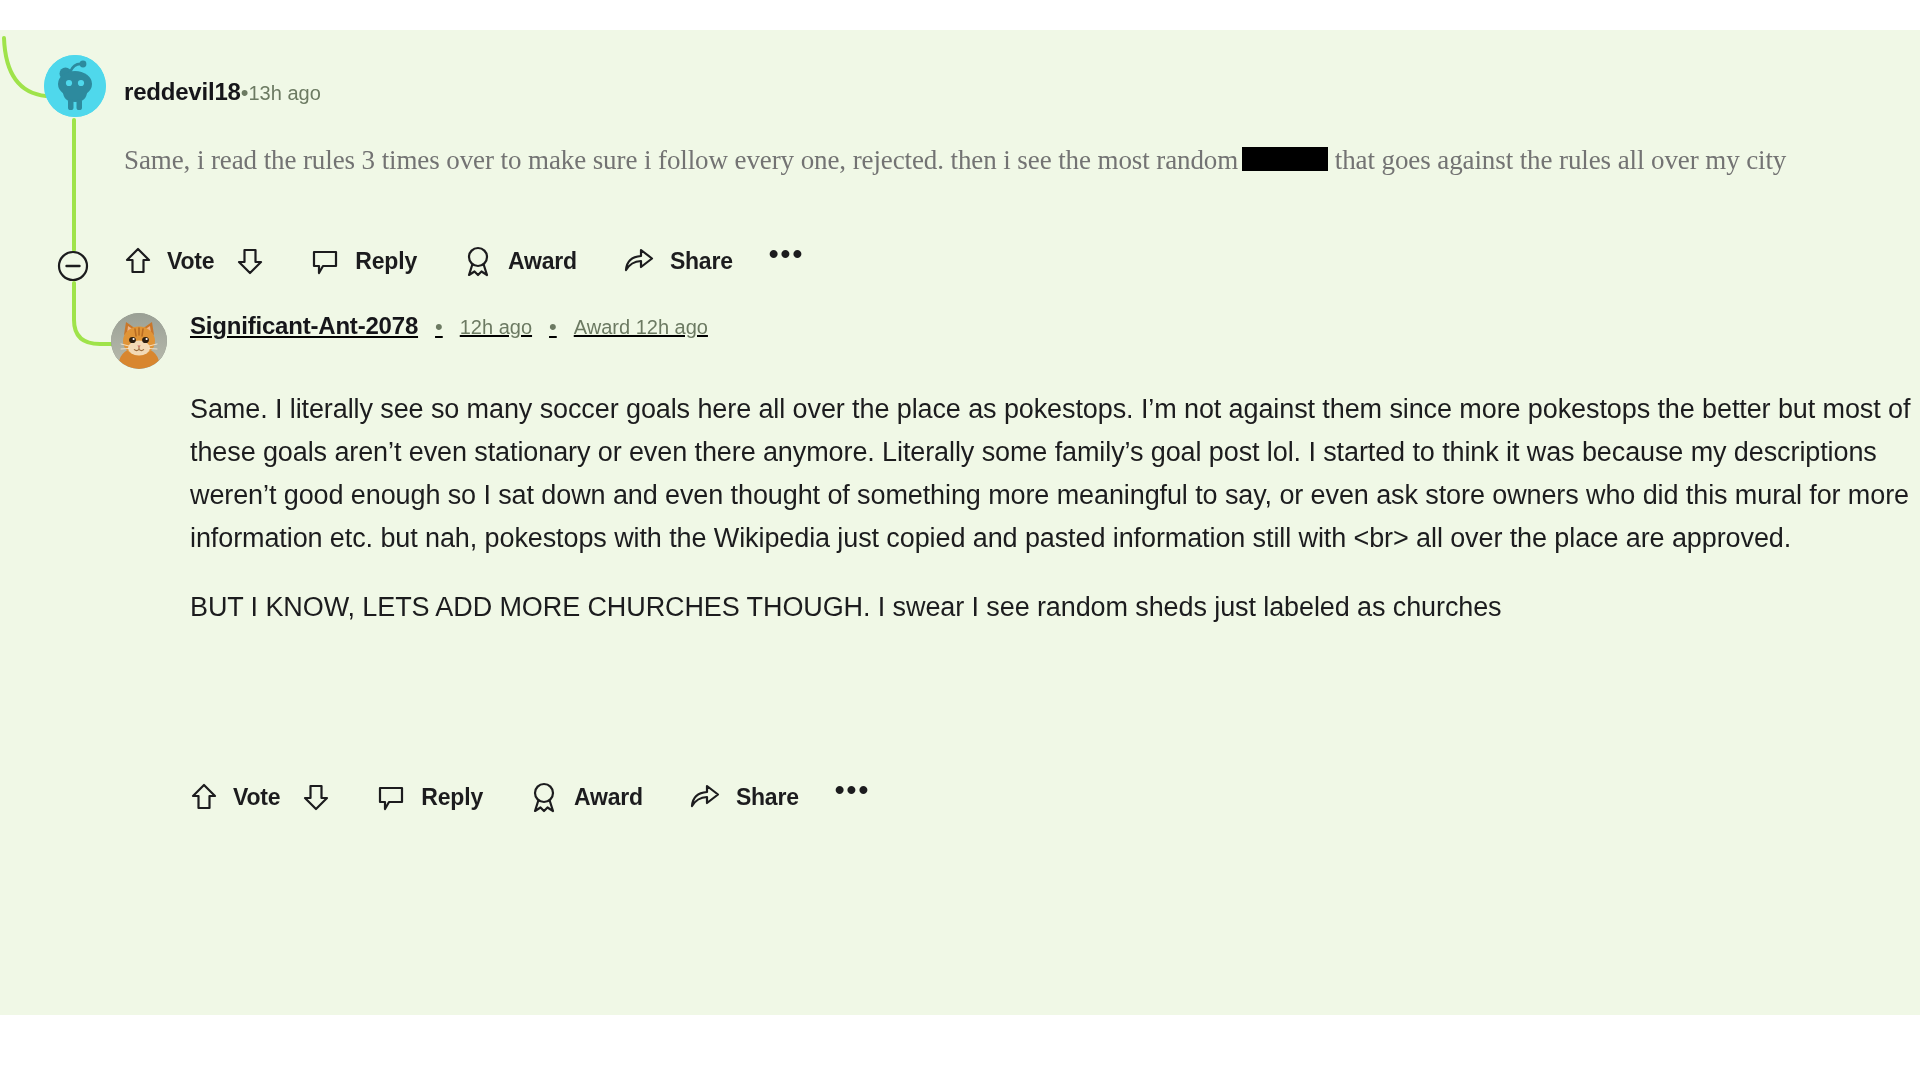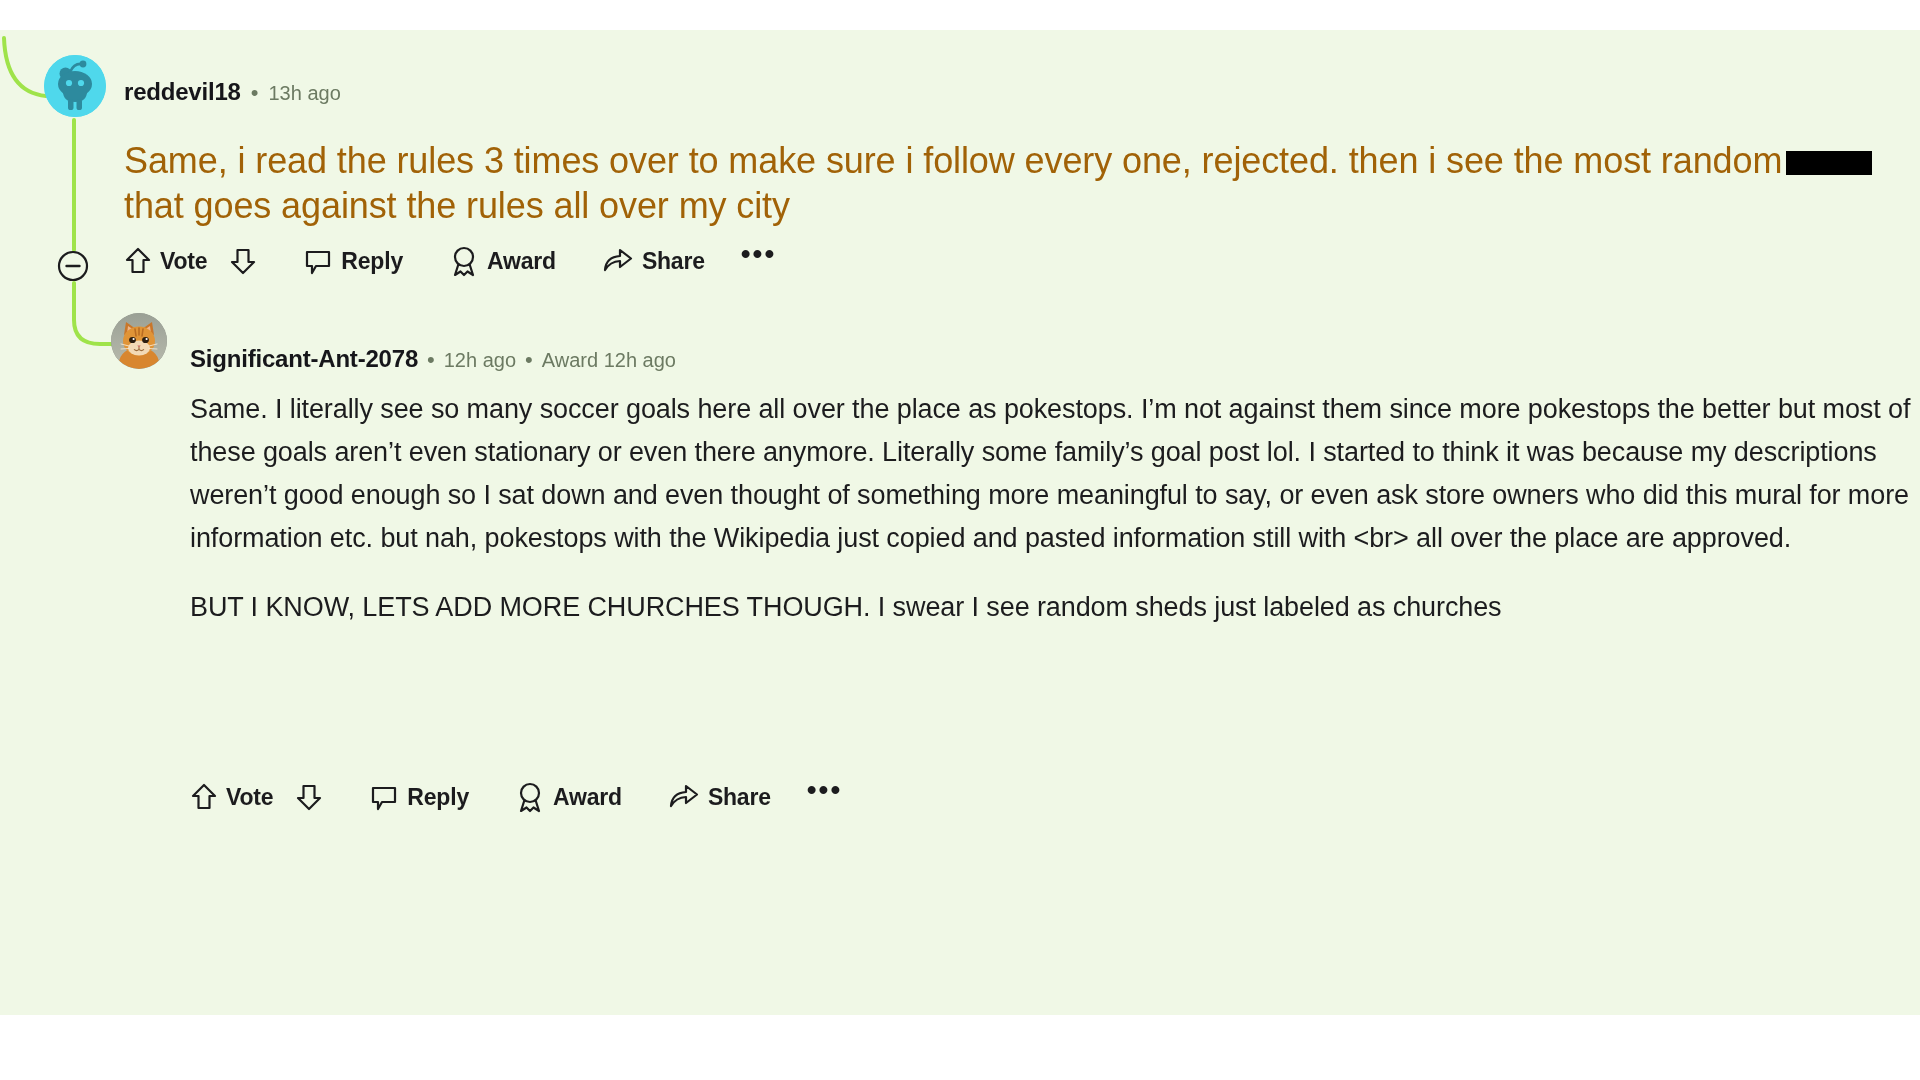--- a/index.html
+++ b/index.html
@@ -44,61 +44,61 @@
     width: 62px; height: 62px;
     border-radius: 50%;
     background: #4fd8ec;
     overflow: hidden;
   }
 
   .c1-header {
     position: absolute;
     left: 124px; top: 78px;
     display: flex; align-items: baseline;
-    gap: 10px;
     white-space: nowrap;
   }
   .username {
     font-size: 24px;
     font-weight: bold;
     color: #16161a;
     letter-spacing: -0.2px;
   }
   .dot-sep { font-size: 22px; color: #6c7a62; line-height: 1; }
   .meta { font-size: 20px; color: #6c7a62; }
 
   .c1-body {
     position: absolute;
     left: 124px; top: 138px;
     width: 1790px;
-    font-size: 36px;
+    font-size: 27px;
     line-height: 45px;
-    color: #a16207;
+    color: #737373;
     letter-spacing: -0.1px;
+    font-family: Liberation Serif, serif;
   }
   .redaction {
     display: inline-block;
     width: 86px;
     height: 24px;
     background: #000000;
     vertical-align: -2px;
     margin-left: 4px;
   }
 
   
   .actionbar {
     position: absolute;
     display: flex;
     align-items: center;
     white-space: nowrap;
   }
   .act {
     display: flex;
     align-items: center;
-    gap: 8px;
+    gap: 15px;
     color: #1c1c1e;
     font-size: 23px;
     font-weight: bold;
   }
   .act .lbl { letter-spacing: -0.2px; }
   .act svg { display: block; }
   .gap-lg { width: 46px; }
   .gap-md { width: 36px; }
   .gap-sm { width: 22px; }
   .ellipsis {
@@ -123,24 +123,25 @@
     position: absolute;
     left: 111px; top: 313px;
     width: 56px; height: 56px;
     border-radius: 50%;
     overflow: hidden;
     background: #8e9389;
   }
 
   .c2-header {
     position: absolute;
-    left: 190px; top: 345px;
+    left: 190px; top: 312px;
     display: flex; align-items: baseline;
-    gap: 9px;
+    gap: 17px;
     white-space: nowrap;
+    text-decoration: underline;
   }
 
   .c2-body {
     position: absolute;
     left: 190px; top: 388px;
     width: 1740px;
     font-size: 27px;
     line-height: 43px;
     color: #1c1c1e;
     letter-spacing: -0.1px;

